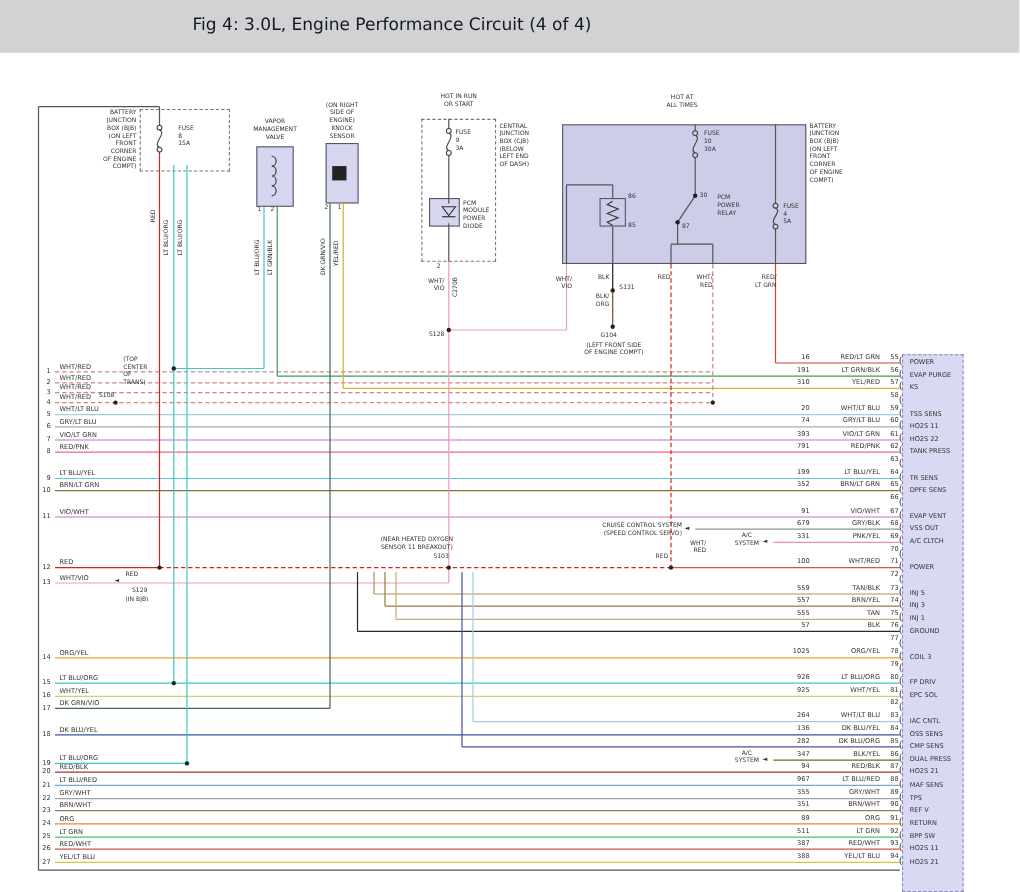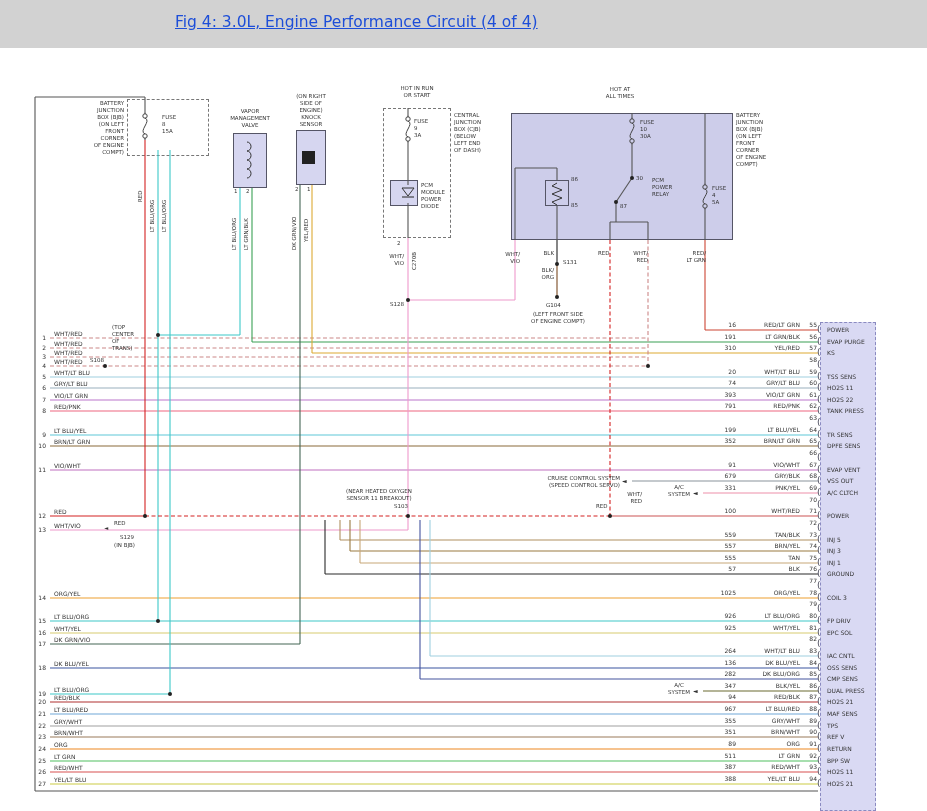--- a/index.html
+++ b/index.html
@@ -1,19 +1,19 @@
 <!DOCTYPE html>
 <html><head>
 <meta charset="utf-8">
 <style>
   html,body{margin:0;padding:0;background:#ffffff;}
   #screen{position:relative;width:927px;height:811px;overflow:hidden;background:#fff;
           font-family:"DejaVu Sans","Liberation Sans",sans-serif;}
   #hdr{position:absolute;left:0;top:0;width:927px;height:48px;background:#d2d2d2;}
-  #title{position:absolute;left:175px;top:13px;font-size:15.5px;color:#1d4ed8;white-space:nowrap;text-decoration:underline;}
+  #title{position:absolute;left:175px;top:13px;font-size:15.5px;color:#0f172a;white-space:nowrap;}
   .bx{position:absolute;box-sizing:border-box;}
   .dash{border:1px dashed #777;}
   .solid{border:1px solid #556;}
   .fill{background:#d6d6f0;}
   .fillbig{background:#cdcdea;}
   .blkfill{background:#222;}
   .pcm{background:#d9d9f3;border:1px dashed #8a8ac0;}
   .lb{position:absolute;font-size:5.5px;line-height:7px;color:#333;white-space:pre-line;}
   .lb.c{text-align:center;}
   .lb.r{text-align:right;}

